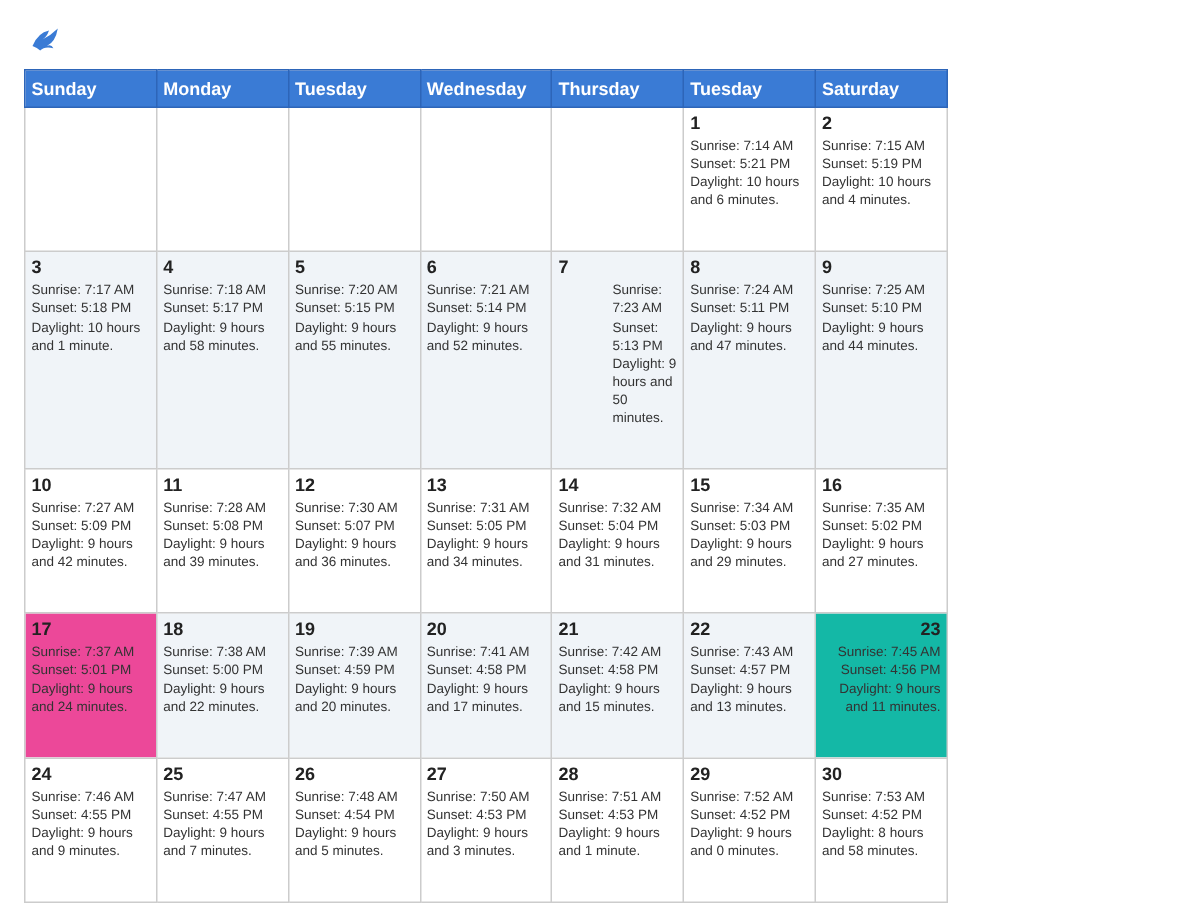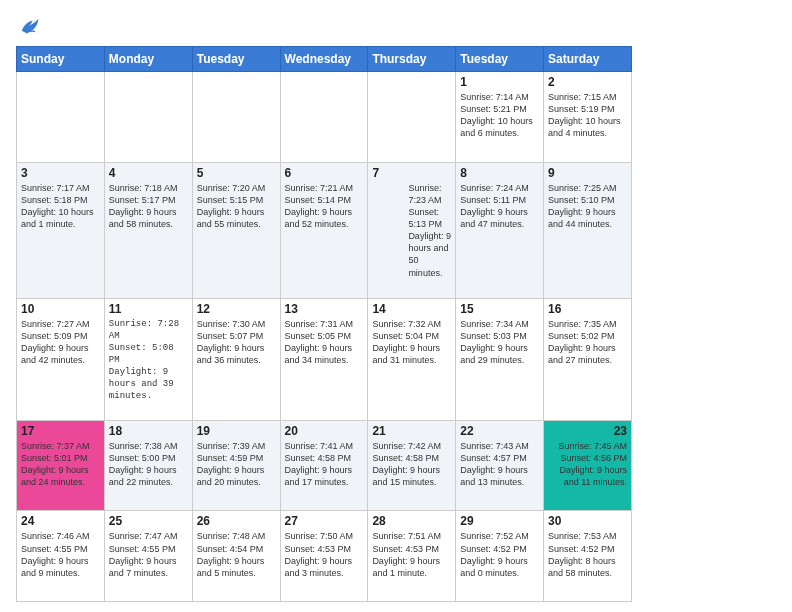--- a/index.html
+++ b/index.html
@@ -200,21 +200,21 @@
         </tr>
         <tr>
           <td>
             <span class="day-num">10</span>
             <div class="day-info" style="white-space: pre-line;">Sunrise: 7:27 AM
 Sunset: 5:09 PM
 Daylight: 9 hours and 42 minutes.</div>
           </td>
           <td>
             <span class="day-num">11</span>
-            <div class="day-info" style="white-space: pre-line; font-family: Liberation Mono, monospace;">Sunrise: 7:28 AM
+            <div class="day-info" style="white-space: pre-line;">Sunrise: 7:28 AM
 Sunset: 5:08 PM
 Daylight: 9 hours and 39 minutes.</div>
           </td>
           <td>
             <span class="day-num">12</span>
             <div class="day-info" style="white-space: pre-line;">Sunrise: 7:30 AM
 Sunset: 5:07 PM
 Daylight: 9 hours and 36 minutes.</div>
           </td>
           <td>

